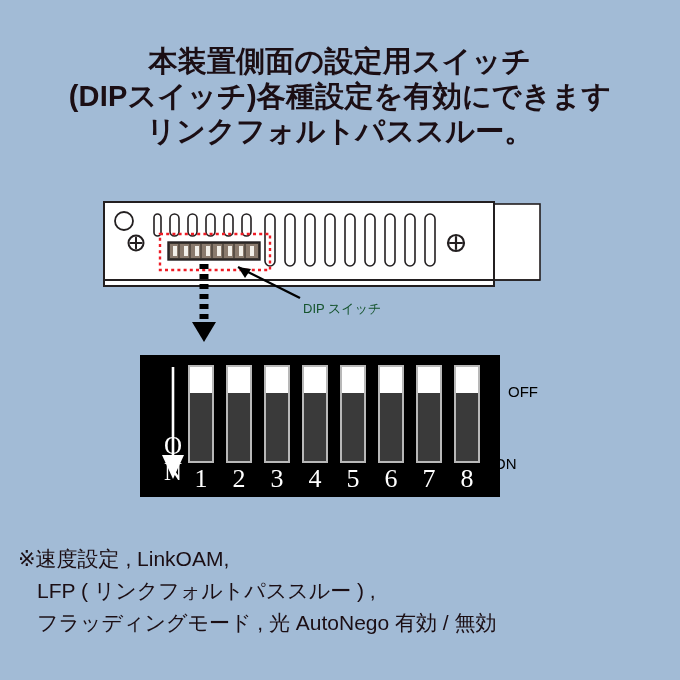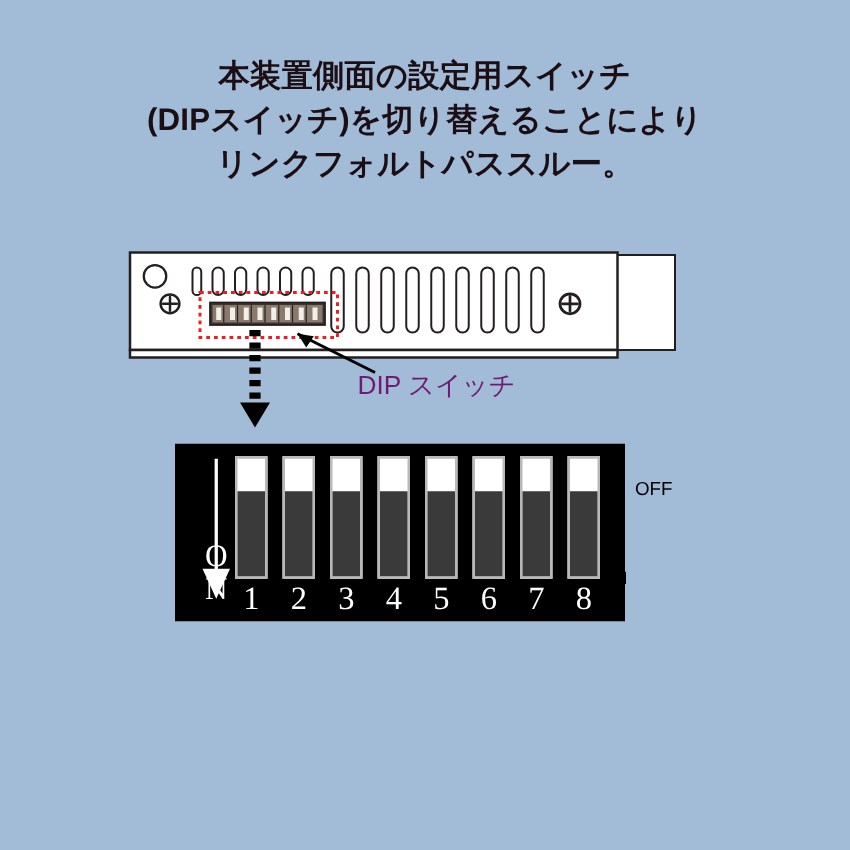--- a/index.html
+++ b/index.html
@@ -26,21 +26,21 @@
 
   
   .heading {
     position: absolute;
     left: 0;
     top: 44px;
     width: 680px;
     text-align: center;
     color: #1b0e14;
     font-weight: bold;
-    font-size: 25px;
+    font-size: 29px;
     line-height: 35px;
     letter-spacing: 0.2px;
   }
   .heading .hline { display: block; white-space: nowrap; }
 
   
   .device-wrap {
     position: absolute;
     left: 0;
     top: 196px;
@@ -114,28 +114,28 @@
   }
 
   .side-label {
     position: absolute;
     color: #000000;
     font-size: 15px;
     line-height: 24px;
     font-family: "Liberation Sans", "DejaVu Sans", sans-serif;
   }
   .side-off { left: 508px; top: 380px; }
-  .side-on  { left: 484px; top: 452px; font-family: Liberation Mono, monospace; }
+  .side-on  { left: 494px; top: 452px; }
 
   .dip-caption {
     position: absolute;
-    left: 286px;
+    left: 303px;
     top: 298px;
-    color: #701a75;
-    font-size: 21px;
+    color: #14532d;
+    font-size: 13px;
     line-height: 22px;
     white-space: nowrap;
   }
 
   
   .footnote {
     position: absolute;
     left: 18px;
     top: 543px;
     width: 650px;
@@ -146,21 +146,21 @@
   .footnote .fline { display: block; white-space: nowrap; }
   .footnote .fline.indent { padding-left: 19px; }
 </style>
 </head>
 <body>
 
 <div class="stage">
 
   <div class="heading">
     <span class="hline">本装置側面の設定用スイッチ</span>
-    <span class="hline">(DIPスイッチ)を切り替えることにより</span>
+    <span class="hline">(DIPスイッチ)各種設定を有効にできます</span>
     <span class="hline">リンクフォルトパススルー。</span>
   </div>
 
   <div class="device-wrap">
     <svg width="680" height="150" viewBox="0 0 680 150">
 
       <g>
         <rect x="492" y="8" width="48" height="76" fill="#ffffff" stroke="#231f20" stroke-width="1.6"></rect>
       </g>
 
@@ -288,14 +288,19 @@
         <div class="sw" title="8: OFF" style="left: 266px;">
           <div class="lever" style="height: 72%; background: rgb(58, 58, 58);"></div>
         </div>
         <div class="sw-num" style="left: 266px;">8</div>
       </div>
   </div>
 
   <div class="side-label side-off">OFF</div>
   <div class="side-label side-on">ON</div>
 
+  <div class="footnote">
+    <span class="fline">※速度設定 , LinkOAM,</span>
+    <span class="fline indent">LFP ( リンクフォルトパススルー ) ,</span>
+    <span class="fline indent">フラッディングモード , 光 AutoNego 有効 / 無効</span>
+  </div>
 
 </div>
 
 </body></html>

